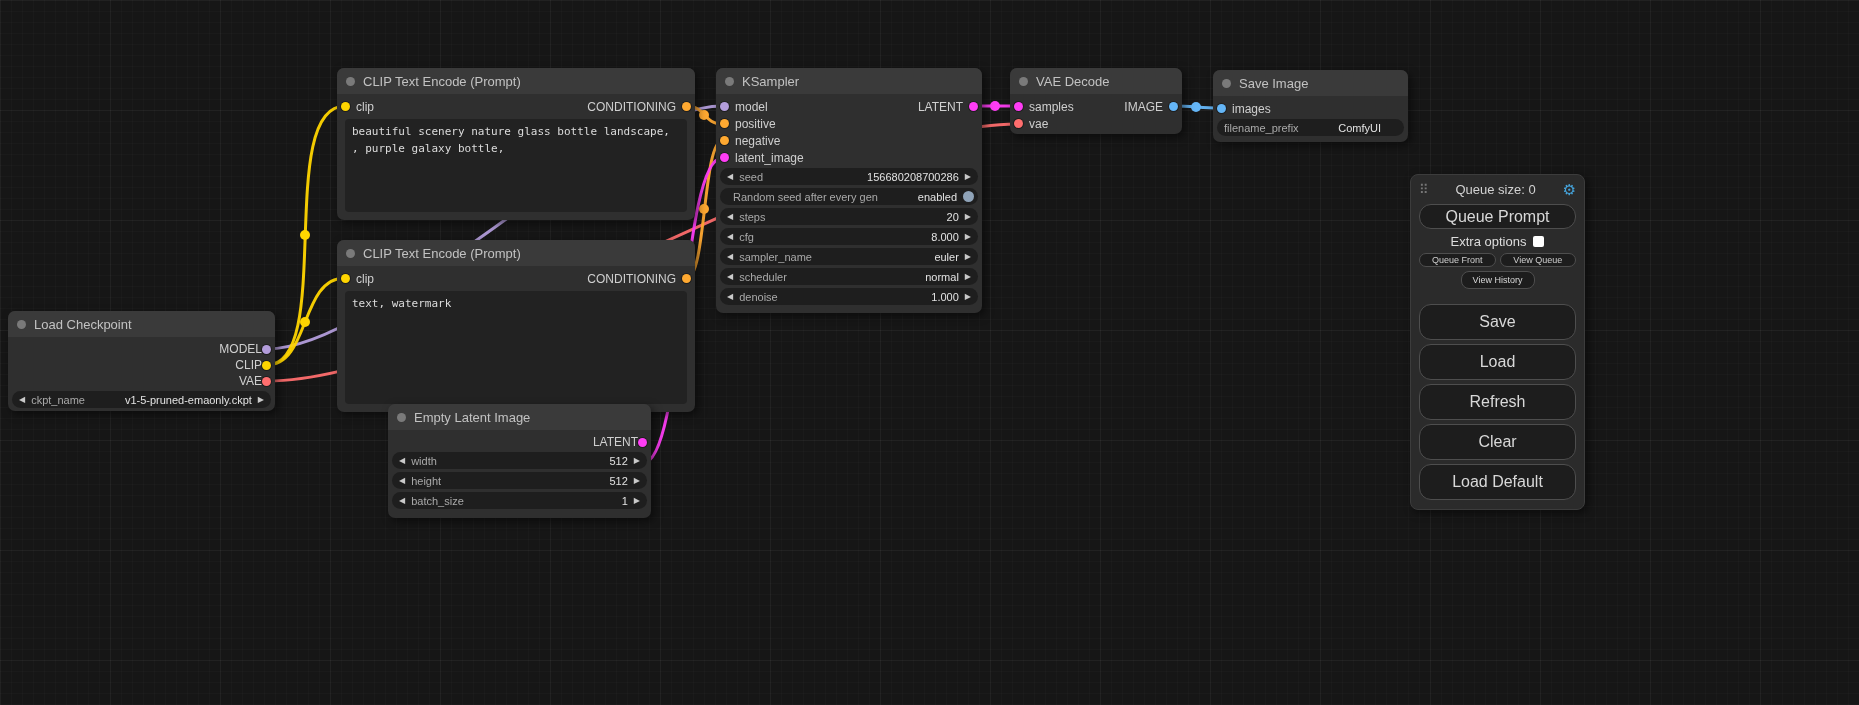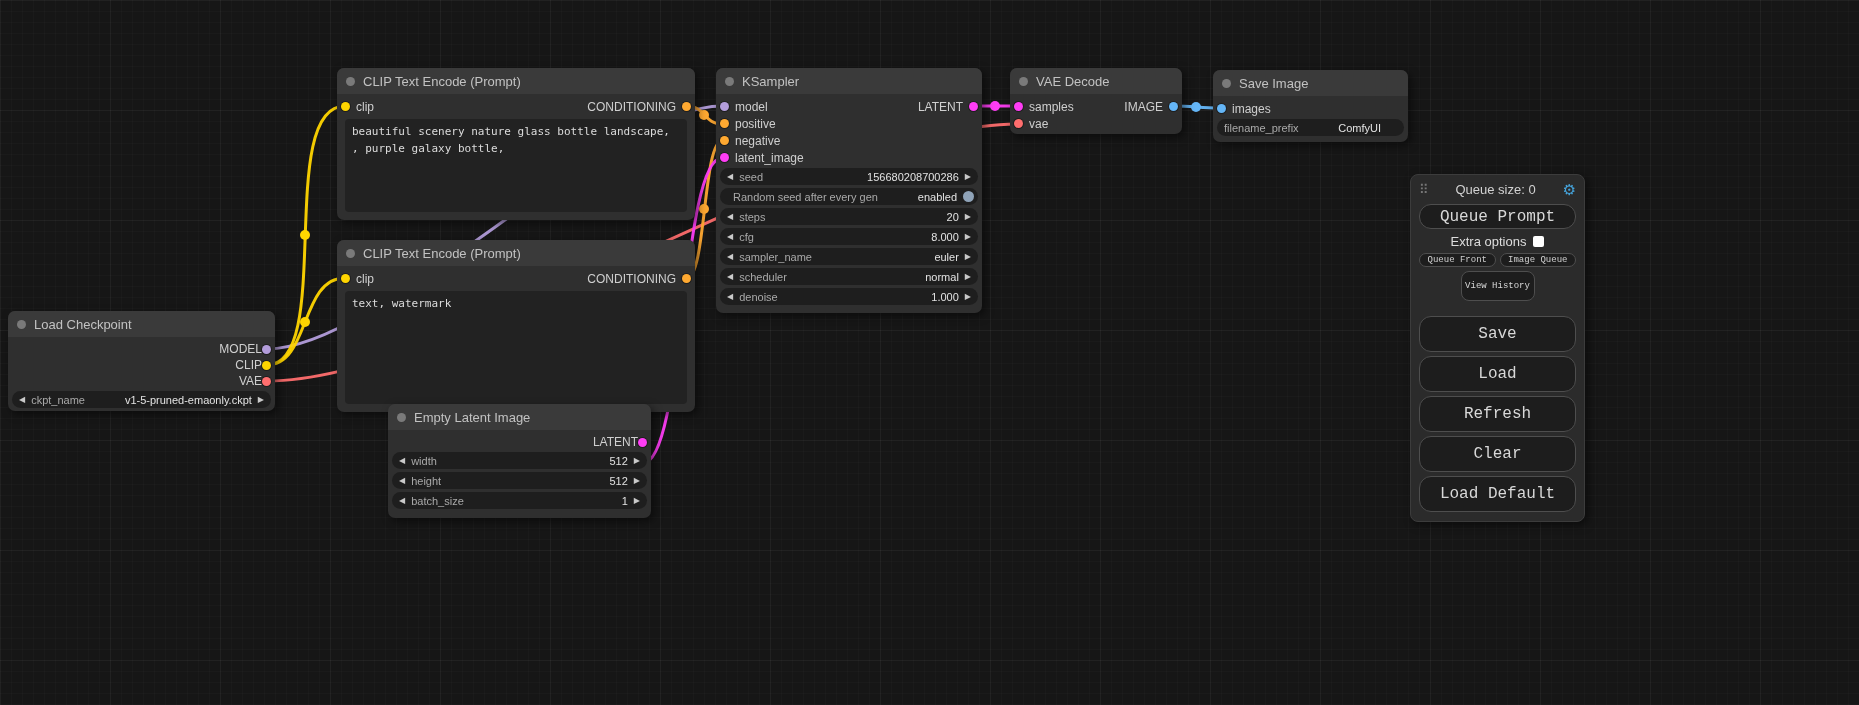--- a/index.html
+++ b/index.html
@@ -45,30 +45,30 @@
   .knob{width:11px;height:11px;border-radius:50%;background:#8fa3b8;flex:none;margin-right:-3px}
   .widget.textw .wval{margin-right:16px}
 
   #menu{position:absolute;left:1410px;top:174px;width:157px;z-index:3;background:#2b2b2b;
     border:1px solid #3c3c3c;border-radius:8px;box-shadow:3px 3px 9px rgba(0,0,0,.5);
     padding:3px 8px 9px;display:flex;flex-direction:column;align-items:center;gap:4px;color:#ddd}
   .menu-header{width:100%;height:22px;display:flex;align-items:center;justify-content:space-between}
   .drag-handle{color:#777;font-size:13px;line-height:1}
   .queue-size{font-size:13px;color:#d2d2d2}
   .gear{color:#45a3da;font-size:15px;line-height:1}
-  button{font-family:Liberation Mono, monospace;cursor:default}
+  button{font-family:Liberation Sans, sans-serif;cursor:default}
   .btn{width:100%;background:#1d1d1d;border:1px solid #4e4e4e;border-radius:12px;color:#d8d8d8;
     display:flex;align-items:center;justify-content:center;padding:0}
   .btn.big{height:36px;font-size:16px}
   .btn.qp{height:25px;font-size:16px}
   .extra{display:flex;align-items:center;gap:7px;font-size:13px;height:16px;color:#ddd}
   .checkbox{width:11px;height:11px;background:#ffffff;border-radius:2px}
   .small-row{display:flex;gap:4px;width:100%}
   .btn.small{height:14px;font-size:9px;border-radius:8px;flex:1;color:#cfcfcf}
-  .btn.history{width:74px;height:30px;font-size:9px;border-radius:8px;flex:none}
+  .btn.history{width:74px;height:18px;font-size:9px;border-radius:8px;flex:none}
   .btn.save-gap{margin-top:11px}
 </style>
 </head>
 <body>
 
 <div id="canvas">
 
   <svg id="wires" width="1859" height="705" viewBox="0 0 1859 705">
     <path class="wire w-model" d="M267,349 C382,349 607,106 722,106"></path>
     <path class="wire w-clip" d="M267,365 C335,365 275,106 345,106"></path>
@@ -322,21 +322,21 @@
       <span class="queue-size">Queue size: 0</span>
       <span class="gear">⚙</span>
     </div>
     <button class="btn qp">Queue Prompt</button>
     <div class="extra">
       <span>Extra options</span>
       <span class="checkbox"></span>
     </div>
     <div class="small-row">
       <button class="btn small">Queue Front</button>
-      <button class="btn small">Image Queue</button>
+      <button class="btn small">View Queue</button>
     </div>
     <button class="btn history">View History</button>
     <button class="btn big save-gap">Save</button>
     <button class="btn big">Load</button>
     <button class="btn big">Refresh</button>
     <button class="btn big">Clear</button>
     <button class="btn big">Load Default</button>
   </div>
 
 </div>

